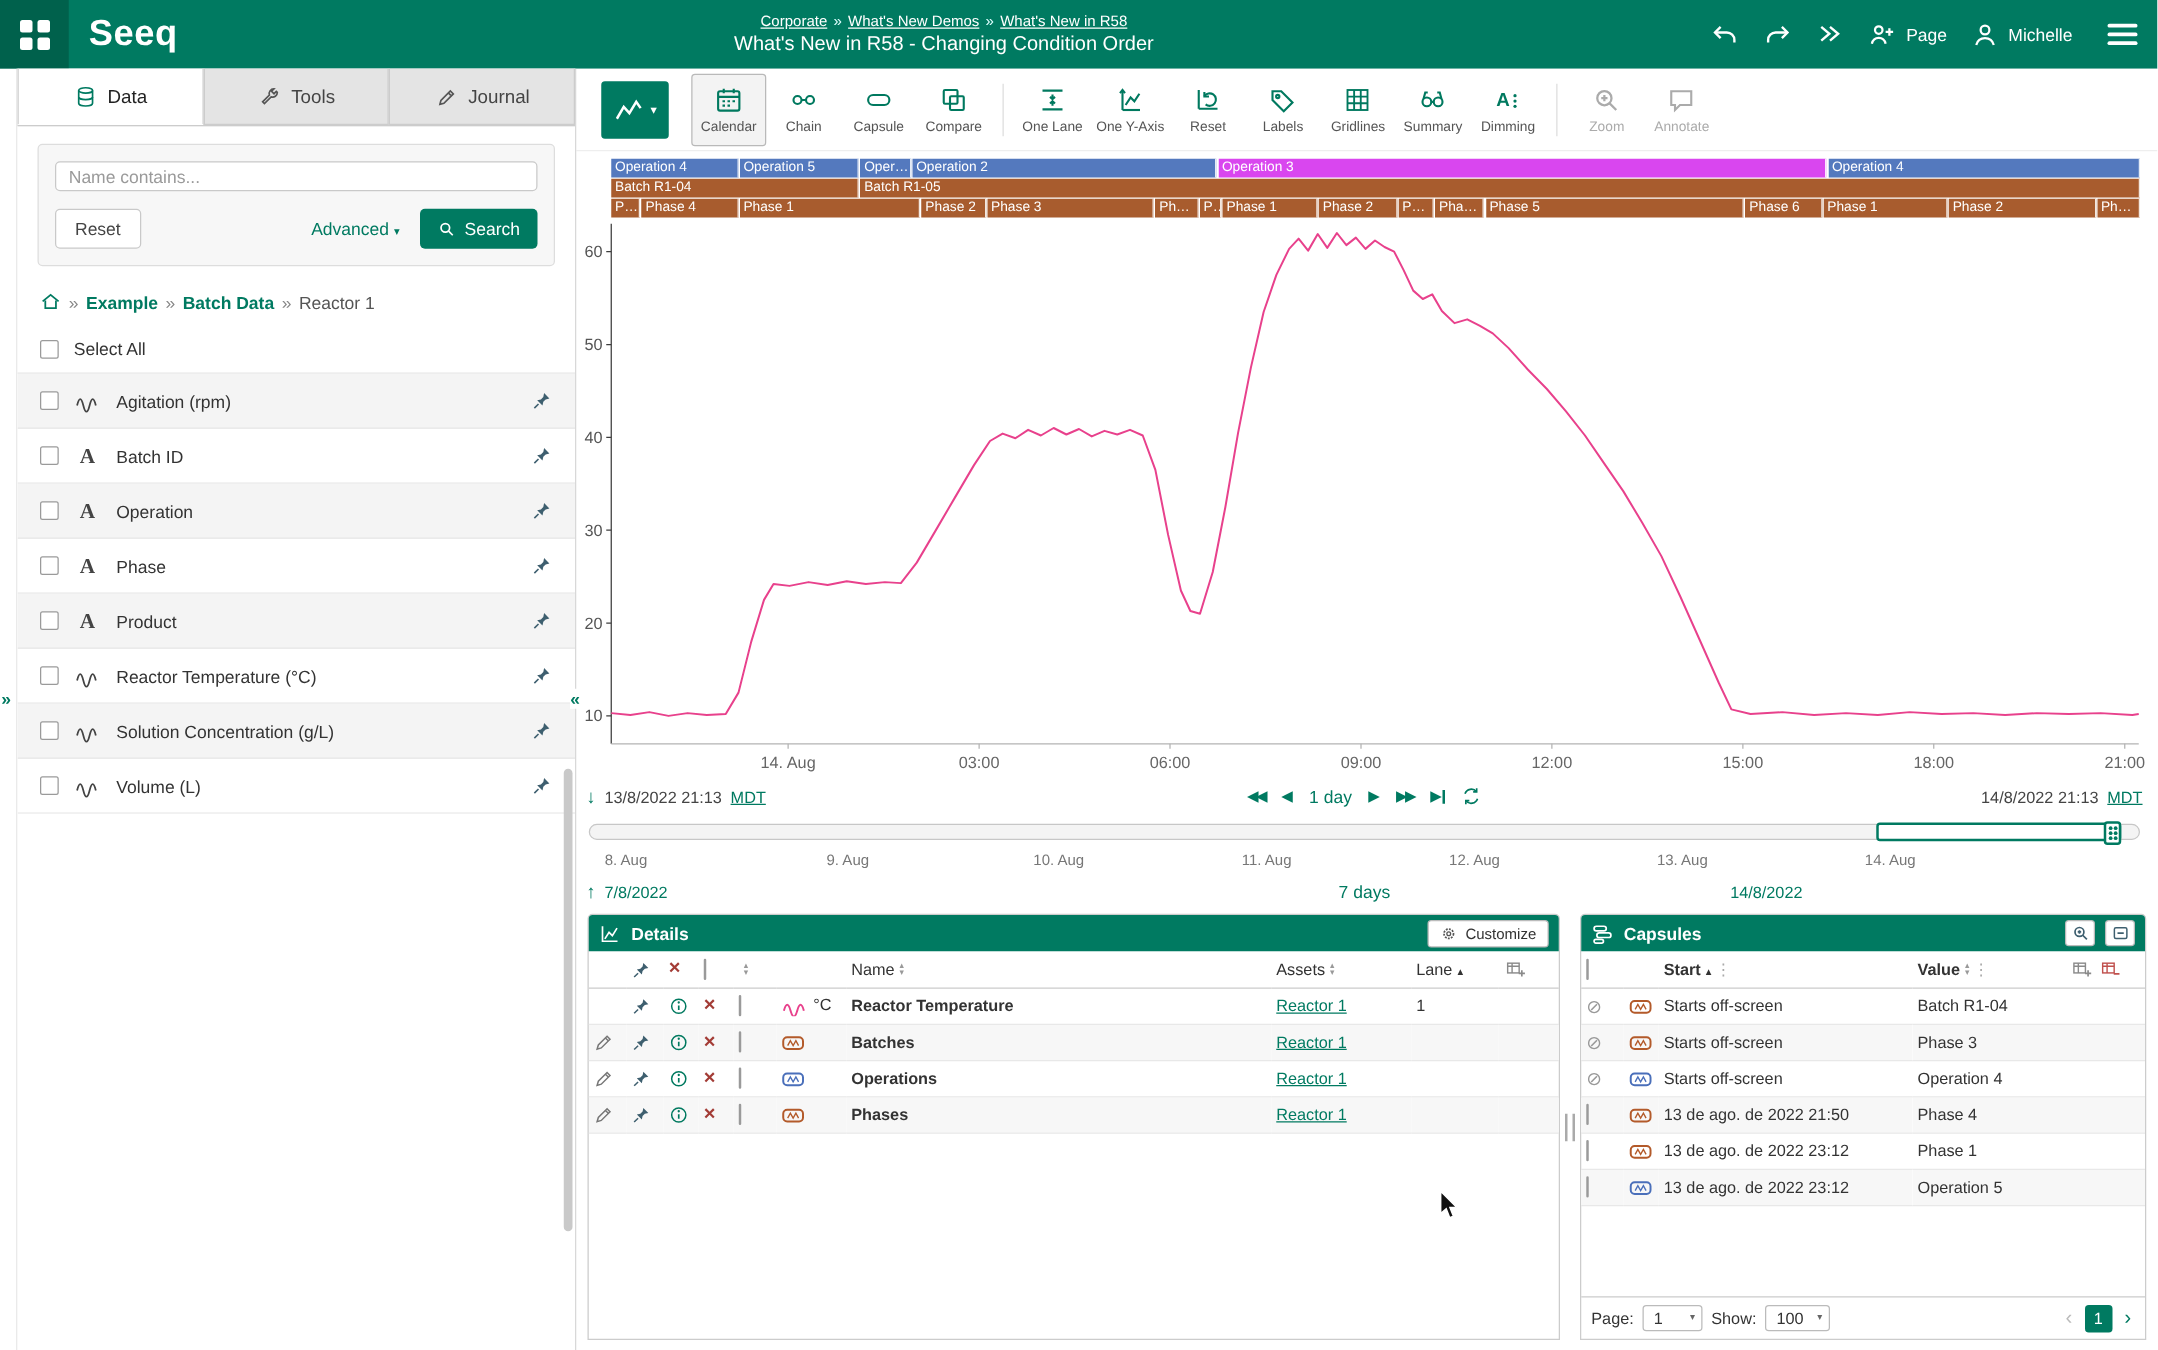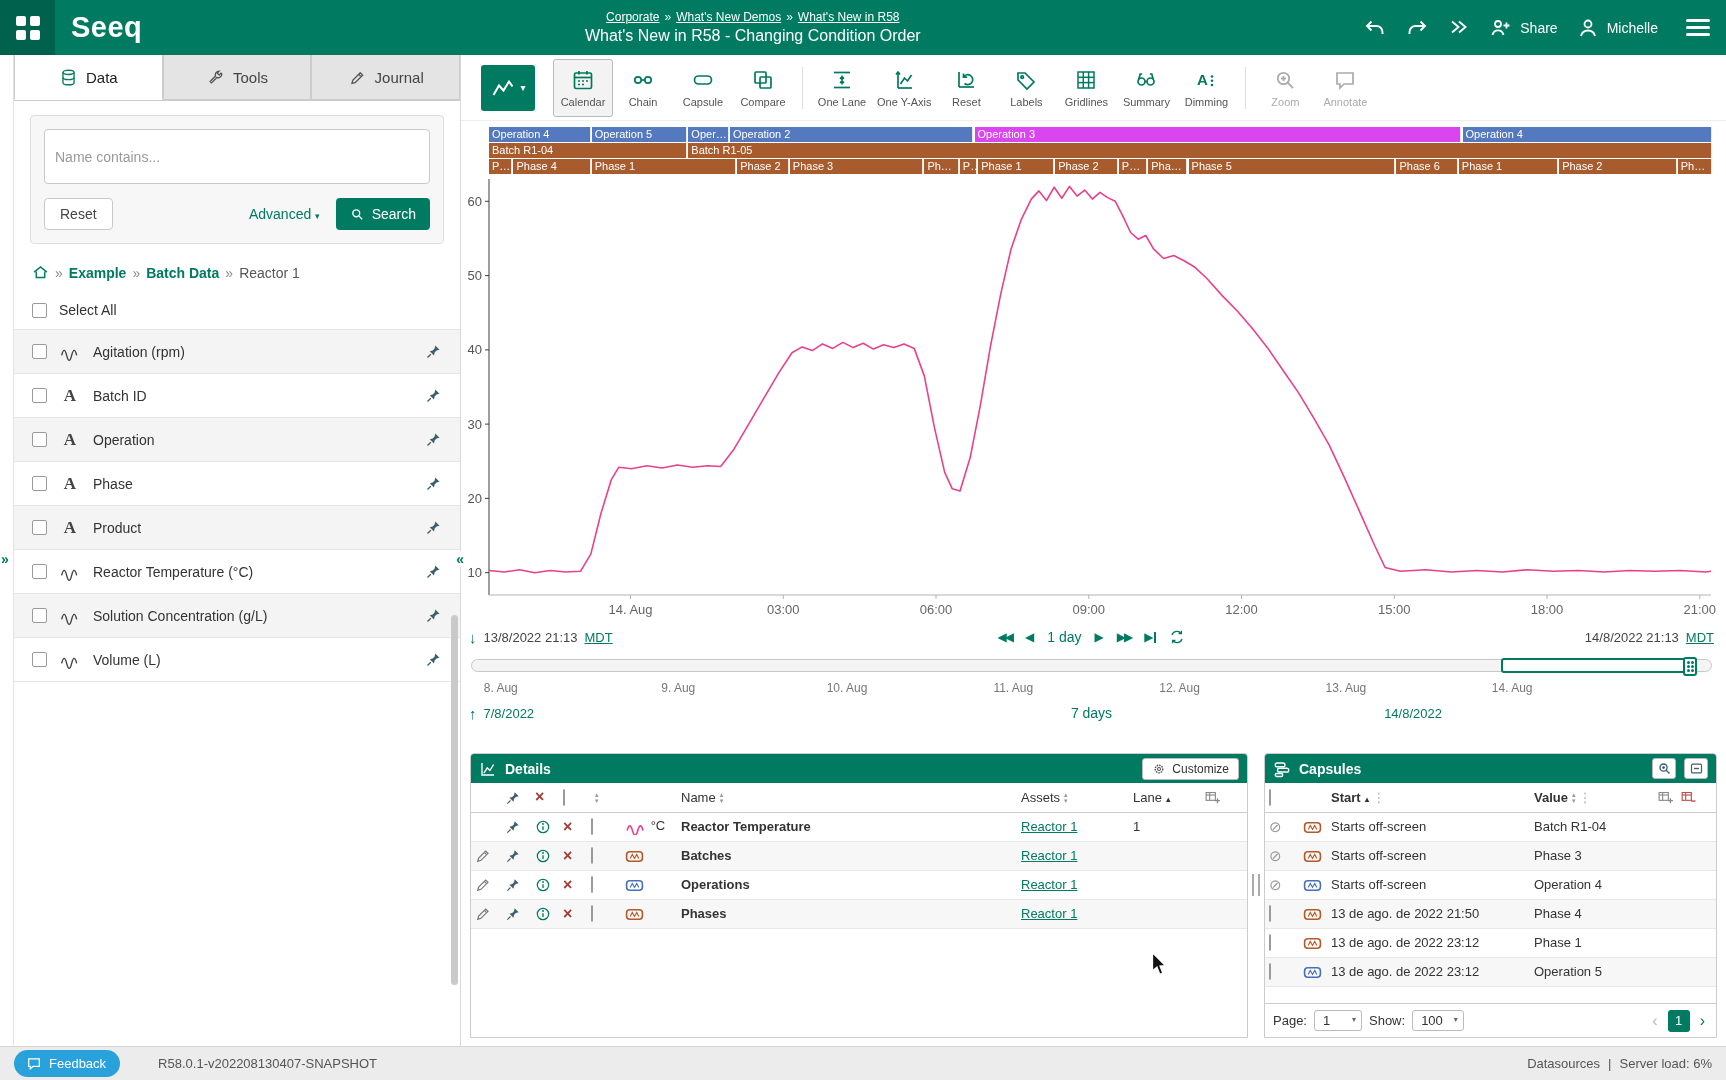--- a/index.html
+++ b/index.html
@@ -33,21 +33,21 @@
   
   .sidebar { flex:0 0 447px; background:#fff; position:relative; border-right:1px solid #d8d8d8; display:flex; flex-direction:column; }
   .side-scroll { position:absolute; right:2px; top:560px; width:7px; height:370px; background:#c9c9c9; border-radius:4px; }
   .chev-left { position:absolute; right:-4px; top:496px; color:#007A61; font-weight:bold; font-size:14px; cursor:pointer; background:#fff; z-index:3; }
   .tabs { display:flex; background:#e9e9e9; border-bottom:1px solid #ccc; }
   .tab { flex:1; height:45px; display:flex; align-items:center; justify-content:center; gap:8px; font-size:15px; color:#444; background:#e4e4e4; border:1px solid #ccc; border-top:none; cursor:pointer; }
   .tab .ticn { width:19px; height:19px; color:#555; }
   .tab.active { background:#fff; border-bottom:1px solid #fff; margin-bottom:-1px; color:#222; }
   .tab.active .ticn { color:#007A61; }
   .search-panel { margin:14px 16px 6px 16px; background:#f7f7f7; border:1px solid #ddd; border-radius:4px; padding:13px; }
-  .search-input { width:100%; height:55px; border:1px solid #c9c9c9; border-radius:4px; padding:0 10px; font-size:14px; font-family:inherit; color:#333; background:#fff; }
+  .search-input { width:100%; height:24px; border:1px solid #c9c9c9; border-radius:4px; padding:0 10px; font-size:14px; font-family:inherit; color:#333; background:#fff; }
   .search-input::placeholder { color:#9a9a9a; }
   .search-actions { display:flex; align-items:center; margin-top:14px; }
   .btn-reset { background:#fff; border:1px solid #c9c9c9; border-radius:4px; padding:7px 15px; font-size:14px; color:#444; cursor:pointer; }
   .adv-link { margin-left:auto; color:#007A61; font-size:14px; cursor:pointer; margin-right:16px; }
   .btn-search { background:#007A61; color:#fff; border:none; border-radius:4px; padding:8px 14px; font-size:14px; display:flex; align-items:center; gap:7px; cursor:pointer; }
   .btn-search .sic { width:15px; height:15px; }
   .crumbs { display:flex; align-items:center; gap:6px; padding:14px 18px 10px 18px; font-size:14px; flex-wrap:wrap; }
   .crumbs .home { width:17px; height:17px; color:#007A61; cursor:pointer; }
   .crumbs a { color:#007A61; text-decoration:none; cursor:pointer; }
   .crumbs .sep { color:#888; }
@@ -105,21 +105,21 @@
   .slider-grip i { background:#007A61; border-radius:50%; }
   .axis-row { position:relative; height:20px; margin:2px 14px 0 10px; font-size:12px; color:#777; }
   .axis-row span { position:absolute; transform:translateX(-50%); white-space:nowrap; }
   .invest-row { display:flex; align-items:center; height:26px; padding:0 12px 2px 8px; color:#007A61; font-size:13px; }
   .invest-row .mid { flex:0 0 auto; font-size:14px; }
   .invest-row .lft, .invest-row .rgt { flex:1; display:flex; gap:7px; align-items:center; }
   .invest-row .rgt { justify-content:center; }
 
   
   .panels { flex:1; display:flex; padding:4px 9px 8px 9px; gap:4px; min-height:0; position:relative; }
-  .panel { border:1px solid #ccc; border-radius:4px 4px 0 0; background:#fff; display:flex; flex-direction:column; min-height:0;margin-top:22px; }
+  .panel { border:1px solid #ccc; border-radius:4px 4px 0 0; background:#fff; display:flex; flex-direction:column; min-height:0; }
   .panel-details { flex:0 0 778px; }
   .panel-capsules { flex:1; }
   .phead { flex:0 0 29px; background:#007A61; color:#fff; display:flex; align-items:center; gap:8px; padding:0 8px; font-size:14px; font-weight:bold; border-radius:3px 3px 0 0; }
   .phead .picn { width:18px; height:18px; }
   .phead .spacer { flex:1; }
   .btn-customize { background:#fff; color:#333; font-weight:normal; border:1px solid #bbb; border-radius:3px; font-size:12px; padding:3px 9px; display:flex; align-items:center; gap:6px; cursor:pointer; }
   .btn-customize .gic { width:14px; height:14px; color:#555; }
   .mini-btn { width:24px; height:21px; background:#fff; border:1px solid #bbb; border-radius:3px; color:#3E5F6F; display:flex; align-items:center; justify-content:center; cursor:pointer; }
   .mini-btn .svgi { width:15px; height:15px; }
   table { border-collapse:collapse; width:100%; font-size:13px; table-layout:fixed; }
@@ -203,21 +203,21 @@
           </svg>
       </span>
       <span class="tb-group">
         <span class="tb-ic">
           <svg class="svgi" viewBox="0 0 24 24" fill="none" stroke="#fff" stroke-width="1.8">
               <circle cx="9" cy="8" r="3"></circle>
               <path d="M3.5 19c.8-3.4 3-4.7 5.5-4.7s4.7 1.3 5.5 4.7"></path>
               <path d="M17.5 6.5v6M14.5 9.5h6"></path>
             </svg>
         </span>
-        <span>Share</span>
+        <span>Page</span>
       </span>
       <span class="tb-group">
         <span class="tb-ic">
           <svg class="svgi" viewBox="0 0 24 24" fill="none" stroke="#fff" stroke-width="1.8">
               <circle cx="12" cy="8" r="3.5"></circle>
               <path d="M5 20c1-4 4-5.5 7-5.5s6 1.5 7 5.5"></path>
             </svg>
         </span>
         <span>Michelle</span>
       </span>
@@ -1021,34 +1021,18 @@
             <span class="pg-prev">‹</span>
             <span class="pg-cur">1</span>
             <span class="pg-next">›</span>
           </div>
         </section>
 
       </div>
     </main>
   </div>
 
-  <footer class="statusbar">
-    <button class="btn-feedback">
-      <span class="fic">
-        <svg class="svgi" viewBox="0 0 24 24" fill="none" stroke="#fff" stroke-width="2">
-            <path d="M3.5 4.5h17v12h-10l-4.5 4v-4h-2.5v-12z"></path>
-          </svg>
-      </span>
-      <span>Feedback</span>
-    </button>
-    <span class="version">R58.0.1-v202208130407-SNAPSHOT</span>
-    <span class="status-right">
-      <span class="ds-link">Datasources</span>
-      <span>|</span>
-      <span>Server load: 6%</span>
-    </span>
-  </footer>
 
   <svg class="cursor" viewBox="0 0 20 28">
     <path d="M3 1 L3 22 L8.2 17.5 L11.5 26 L15 24.5 L11.7 16.3 L18 16 Z" fill="#111" stroke="#fff" stroke-width="1.4"></path>
   </svg>
 
 </div>
 
 </body></html>

